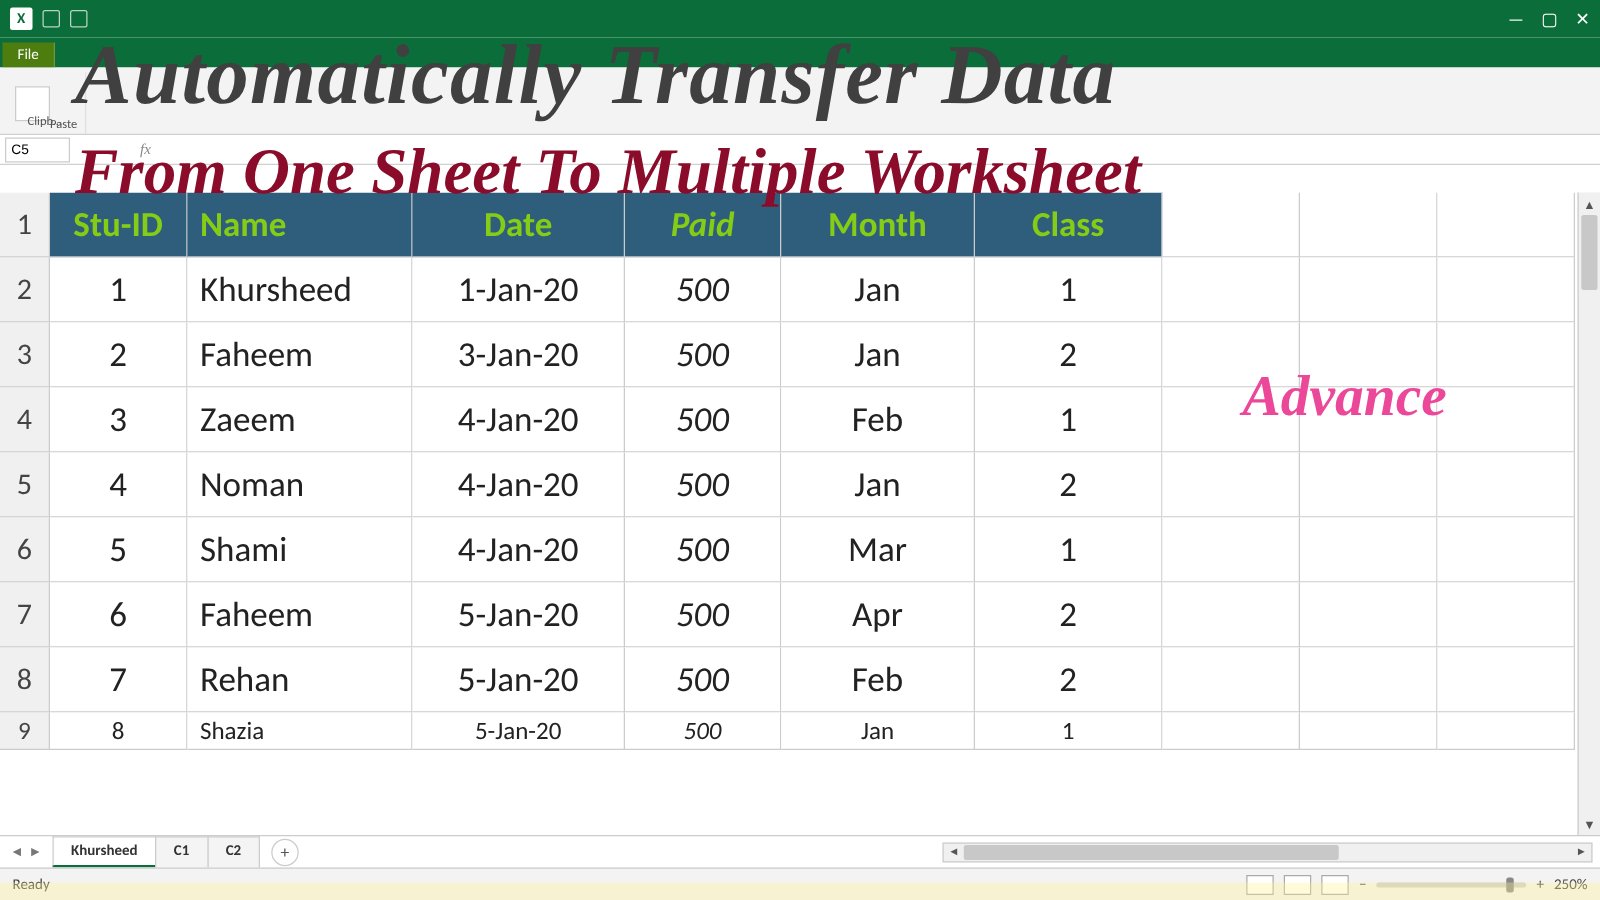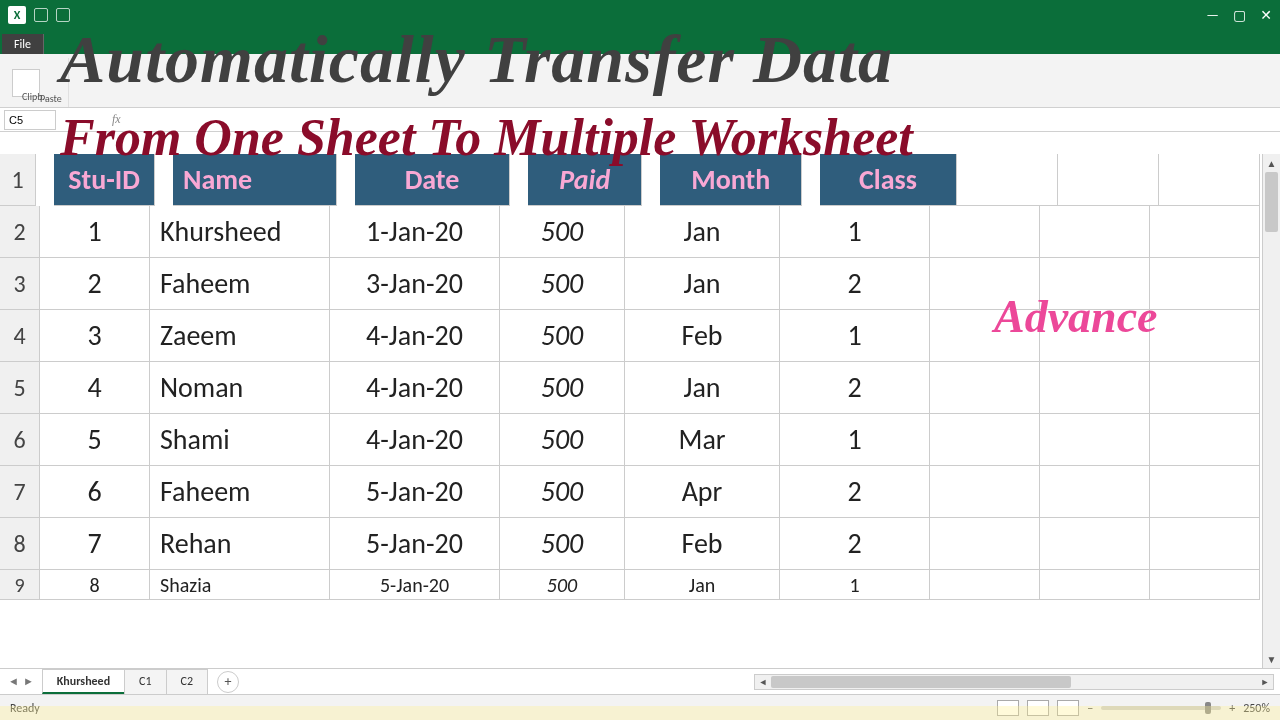--- a/index.html
+++ b/index.html
@@ -31,21 +31,21 @@
   .winctrl { display:flex; gap:14px; }
   .winctrl span { font-size:14px; cursor:default;}
   
   .tabstrip {
     height: 24px;
     background: #0b6e3a;
     display: flex; align-items: flex-end;
     padding-left: 2px;
   }
   .file-tab {
-    background: #404040; color:#fff; padding:3px 12px;
+    background: #4d7c0f; color:#fff; padding:3px 12px;
     font-size:12px; border-right:1px solid rgba(255,255,255,.2);
   }
   
   .ribbon {
     height: 54px;
     background: #f3f3f3;
     border-bottom: 1px solid #d0d0d0;
     display:flex; align-items:flex-start;
     padding: 4px 6px 0 6px;
     font-size:11px; color:#666;
@@ -106,21 +106,21 @@
   .grow:last-child .rownum,
   .grow:last-child .gcell { font-size:20px; }
   .gcell {
     border-right:1px solid #ccc; border-bottom:1px solid #ccc;
     font-size:28px; color:#222;
     display:flex; align-items:center;
     padding: 0 10px;
     background:#fff;
   }
   .gcell.hcell {
-    background:#2f5d7c; color:#f9a8d4; font-weight:bold;margin-left:18px;
+    background:#2f5d7c; color:#84cc16; font-weight:bold;
   }
   .gcell.empty { background:#fff; }
   .c-stu  { width:110px; justify-content:center;}
   .c-name { width:180px; }
   .c-date { width:170px; justify-content:center;}
   .c-paid { width:125px; justify-content:center;font-style:italic;}
   .c-month{ width:155px; justify-content:center;}
   .c-class{ width:150px; justify-content:center;}
   .c-ext  { width:110px; }
   
@@ -134,21 +134,21 @@
   .sheetbar {
     position:absolute; left:0; right:0; bottom:26px; height:26px;
     background:#fff; border-top:1px solid #ccc;
     display:flex; align-items:center; font-size:12px;
   }
   .sheetnav { display:flex; gap:4px; padding:0 8px; color:#777;}
   .sheetnav span { font-size:11px;}
   .sheet-tabs { display:flex; }
   .sheet-tab {
     padding: 4px 14px; border:1px solid #ccc; border-bottom:none;
-    background:#f4f4f4; margin-right:-1px; color:#333;
+    background:#f4f4f4; margin-right:-1px; color:#333;font-weight:bold;
   }
   .sheet-tab.active {
     background:#fff; border-bottom:2px solid #0b6e3a; font-weight:bold;
   }
   .sheet-add {
     width:22px;height:22px;border:1px solid #ccc;border-radius:50%;
     display:flex;align-items:center;justify-content:center; margin-left:10px;
     font-size:14px; color:#555;
   }
   .hscroll {

